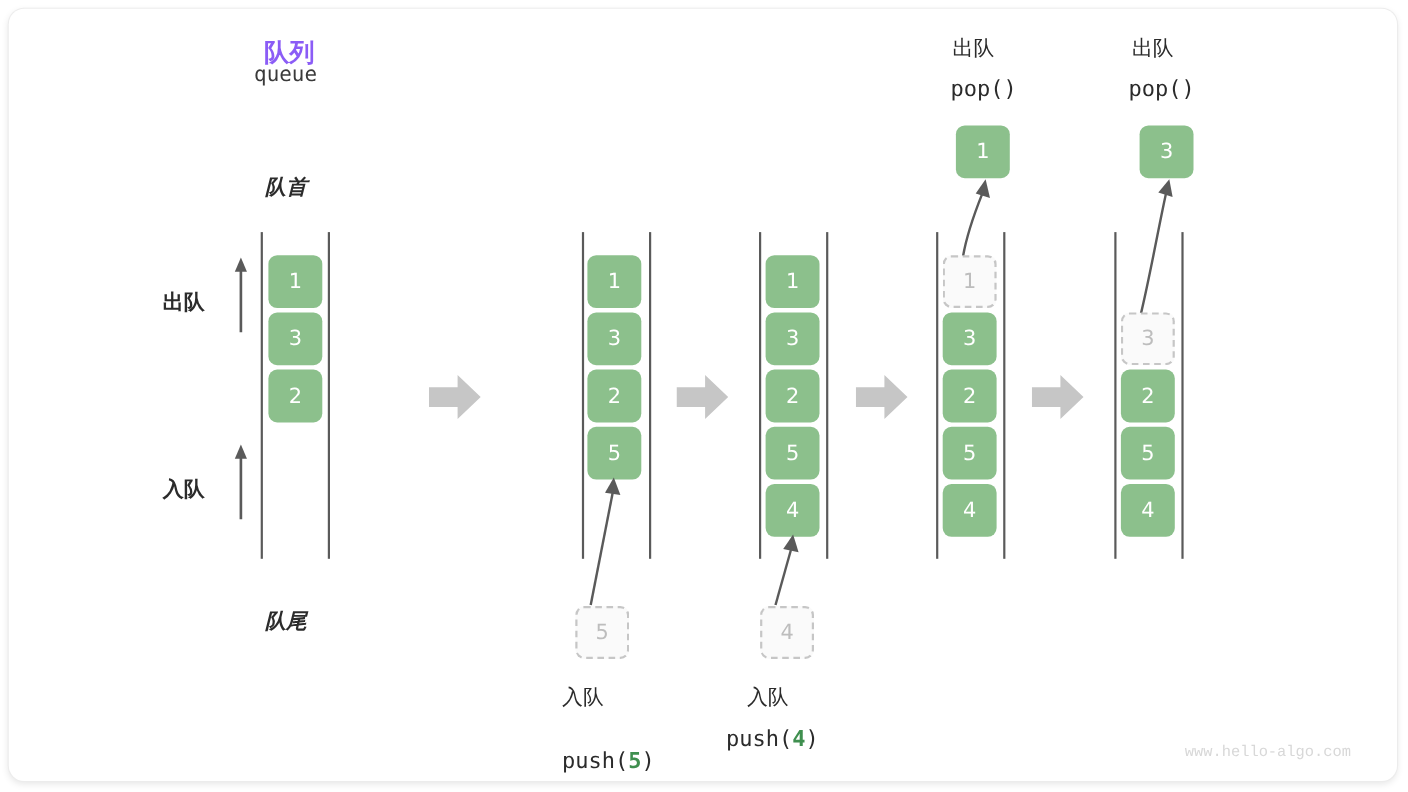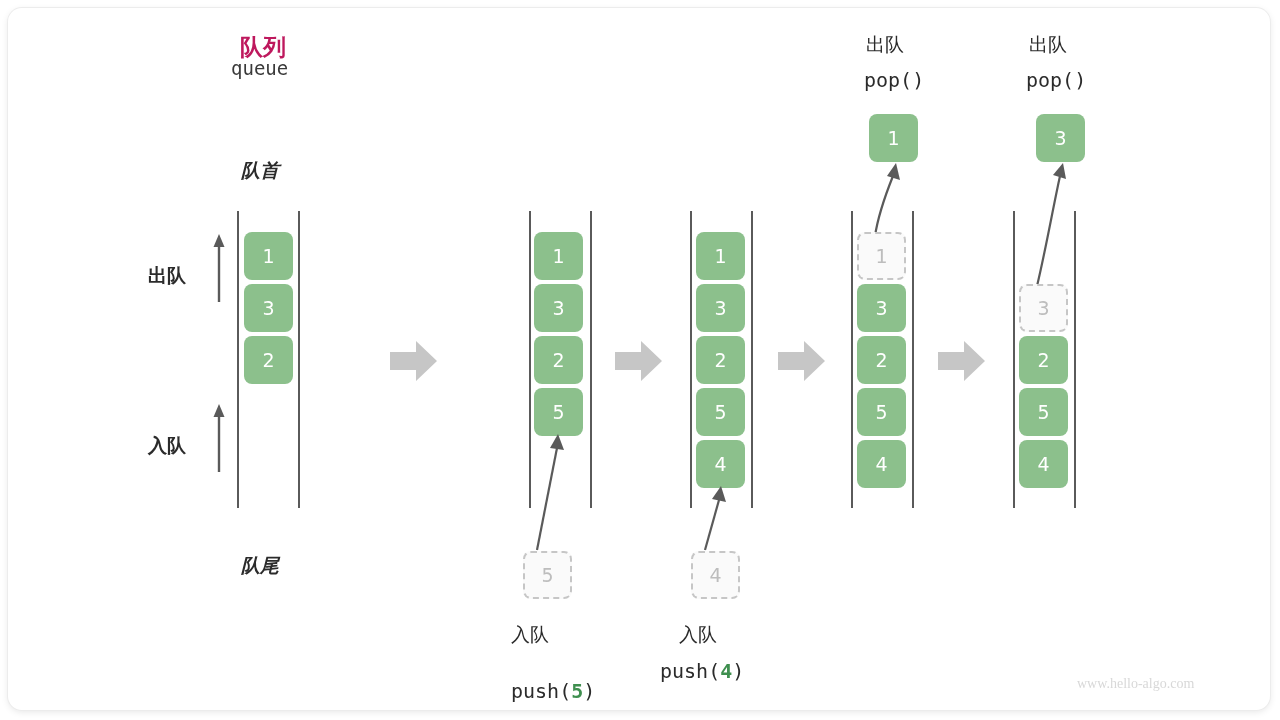--- a/index.html
+++ b/index.html
@@ -34,21 +34,21 @@
   
   .txt {
     position: absolute;
     white-space: pre;
     color: #2b2b2b;
     line-height: 1;
   }
   .title-cn {
     font-size: 23px;
     font-weight: bold;
-    color: #be185d;
+    color: #8b5cf6;
     font-family: Liberation Serif, serif;
   }
   .title-en {
     font-size: 19px;
     font-family: "DejaVu Sans Mono", "Liberation Mono", monospace;
     color: #3a3a3a;
   }
   .label-bold {
     font-size: 19px;
     font-weight: bold;
@@ -59,21 +59,21 @@
     color: #2b2b2b;
   }
   .op-code {
     font-size: 20px;
     font-family: "DejaVu Sans Mono", "Liberation Mono", monospace;
     color: #2b2b2b;
   }
   .op-code .arg { color: #3f8f4f; font-weight: bold; }
   .watermark {
     font-size: 14px;
-    font-family: Liberation Serif, serif;
+    font-family: Liberation Mono, monospace;
     color: #d8d8d8;
   }
 
   
   .rail {
     position: absolute;
     width: 2px;
     background: #5a5a5a;
   }
 

